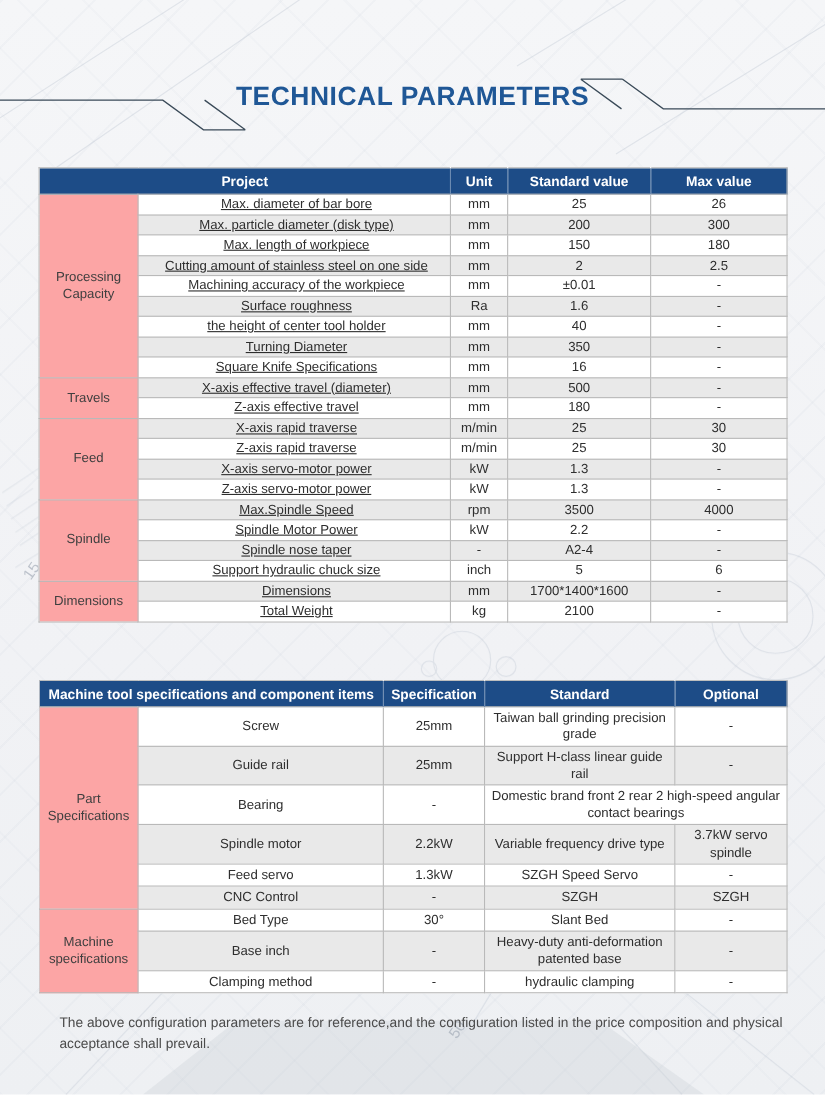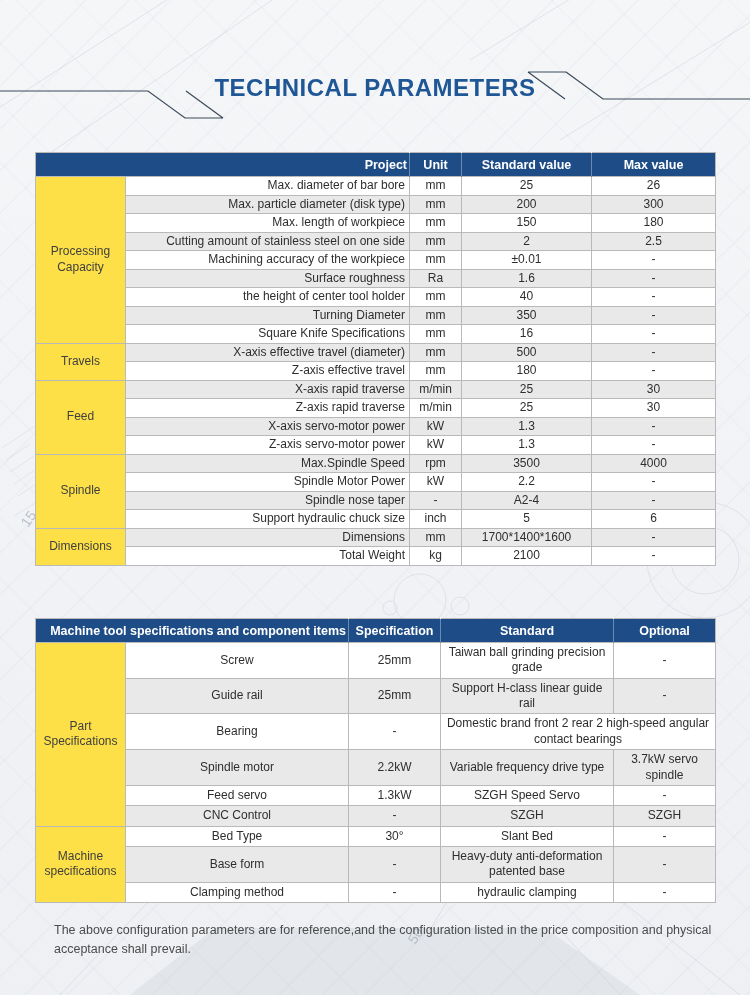--- a/index.html
+++ b/index.html
@@ -33,32 +33,32 @@
   }
   .spec-table.t1 { top:152px; }
   .spec-table.t2 { top:618px; }
 
   .spec-table th {
     background:var(--header-bg,#1d4c87); color:#ffffff;
     font-weight:bold; font-size:12.5px; height:21px;
     padding:1px 2px; border-left:1px solid rgba(255,255,255,0.35);
     font-family:"Liberation Sans", sans-serif;
   }
-  .spec-table th:first-child { border-left:none;text-align:right; }
+  .spec-table th:first-child { border-left:none; }
 
   .spec-table td {
     border:1px solid var(--border,#b9b9b9);
     text-align:center; vertical-align:middle;
     padding:2px 4px; line-height:1.28;
     background:#ffffff;
   }
   .t1 td { height:15.5px; padding:1px 4px; }
-  .spec-table td.left { text-align:right; padding-left:8px; }
+  .spec-table td.left { text-align:center; padding-left:8px;text-decoration:underline; }
   .spec-table td.group-cell {
-    background:#fde047; color:var(--group-text,#3f3f3f);
+    background:#fca5a5; color:var(--group-text,#3f3f3f);
     line-height:1.3; padding:2px 3px;
   }
   .spec-table tbody tr:nth-child(even) td:not(.group-cell) { background:var(--row-alt-bg,#e9e9e9); }
 
   
   .footer-note {
     position:absolute; left:38px; top:905px; width:694px;
     font-size:12.5px; line-height:1.5; color:#4b4b4b; margin:16px;
   }
 </style>
@@ -311,21 +311,21 @@
           <td>SZGH</td>
         </tr>
         <tr>
           <td class="group-cell" rowspan="3">Machine specifications</td>
           <td>Bed Type</td>
           <td>30°</td>
           <td>Slant Bed</td>
           <td>-</td>
         </tr>
         <tr>
-          <td>Base form</td>
+          <td>Base inch</td>
           <td>-</td>
           <td>Heavy-duty anti-deformation patented base</td>
           <td>-</td>
         </tr>
         <tr>
           <td>Clamping method</td>
           <td>-</td>
           <td>hydraulic clamping</td>
           <td>-</td>
         </tr>

